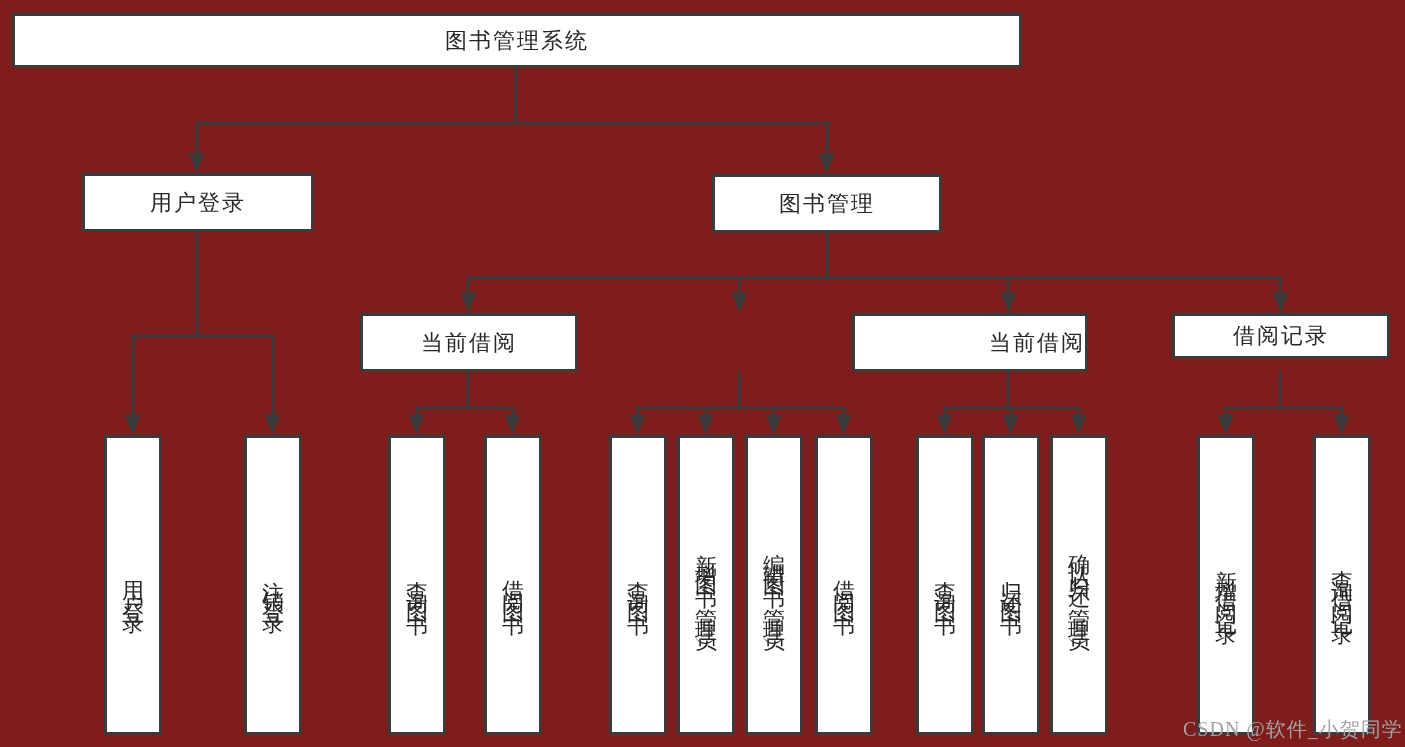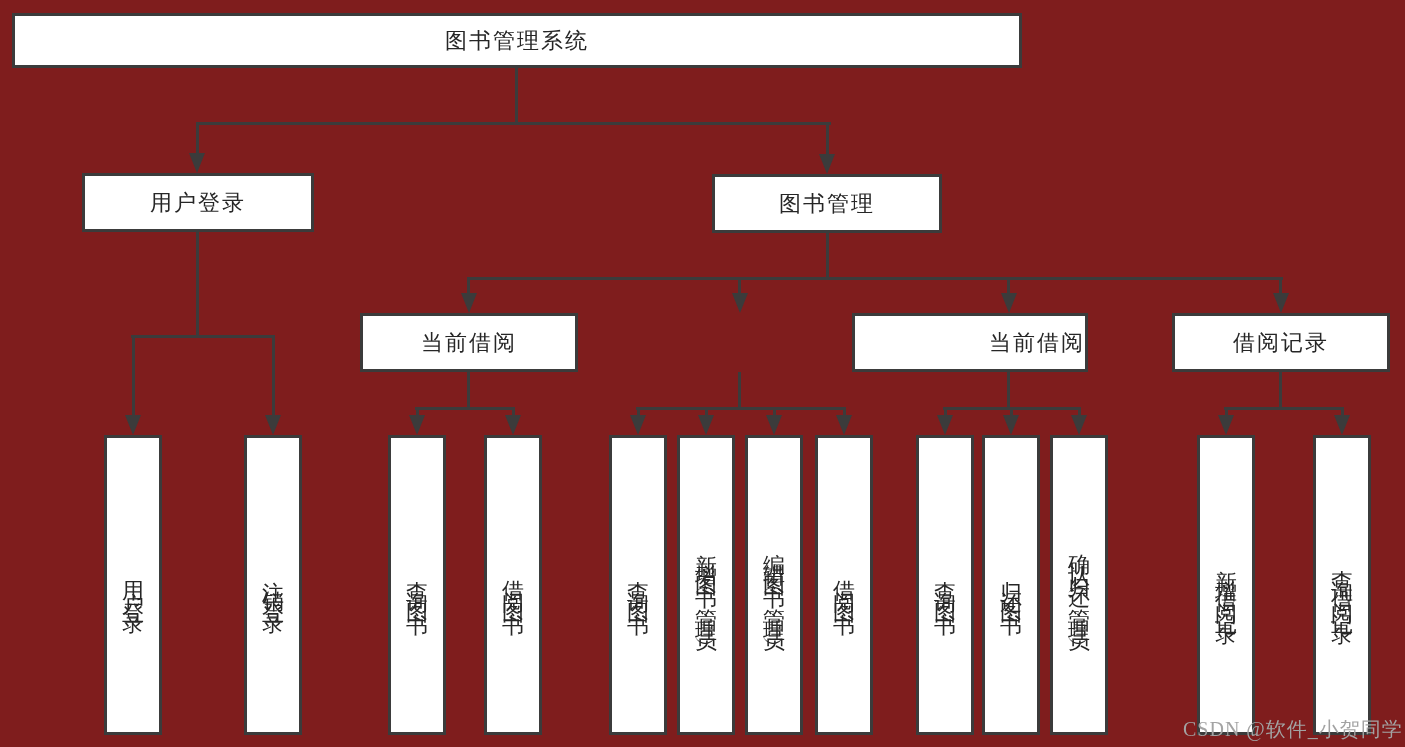--- a/index.html
+++ b/index.html
@@ -88,21 +88,21 @@
   <div class="arrow" style="left:1001px;top:293px;"></div>
   <div class="vline" style="left:1279px;top:277px;width:3px;height:16px;"></div>
   <div class="arrow" style="left:1273px;top:293px;"></div>
 
   <div class="box" style="left:360px;top:313px;width:218px;height:59px;">
     <span>当前借阅</span>
   </div>
   <div class="box" style="left:852px;top:313px;width:236px;height:59px;justify-content:flex-end;">
     <span>当前借阅</span>
   </div>
-  <div class="box" style="left:1172px;top:313px;width:218px;height:59px;">
+  <div class="box" style="left:1172px;top:313px;width:218px;height:46px;">
     <span>借阅记录</span>
   </div>
 
   <div class="vline" style="left:467px;top:372px;width:3px;height:35px;"></div>
   <div class="hline" style="left:415px;top:407px;width:100px;height:3px;"></div>
   <div class="vline" style="left:416px;top:407px;width:3px;height:10px;"></div>
   <div class="arrow" style="left:409px;top:415px;"></div>
   <div class="vline" style="left:512px;top:407px;width:3px;height:10px;"></div>
   <div class="arrow" style="left:505px;top:415px;"></div>
 

